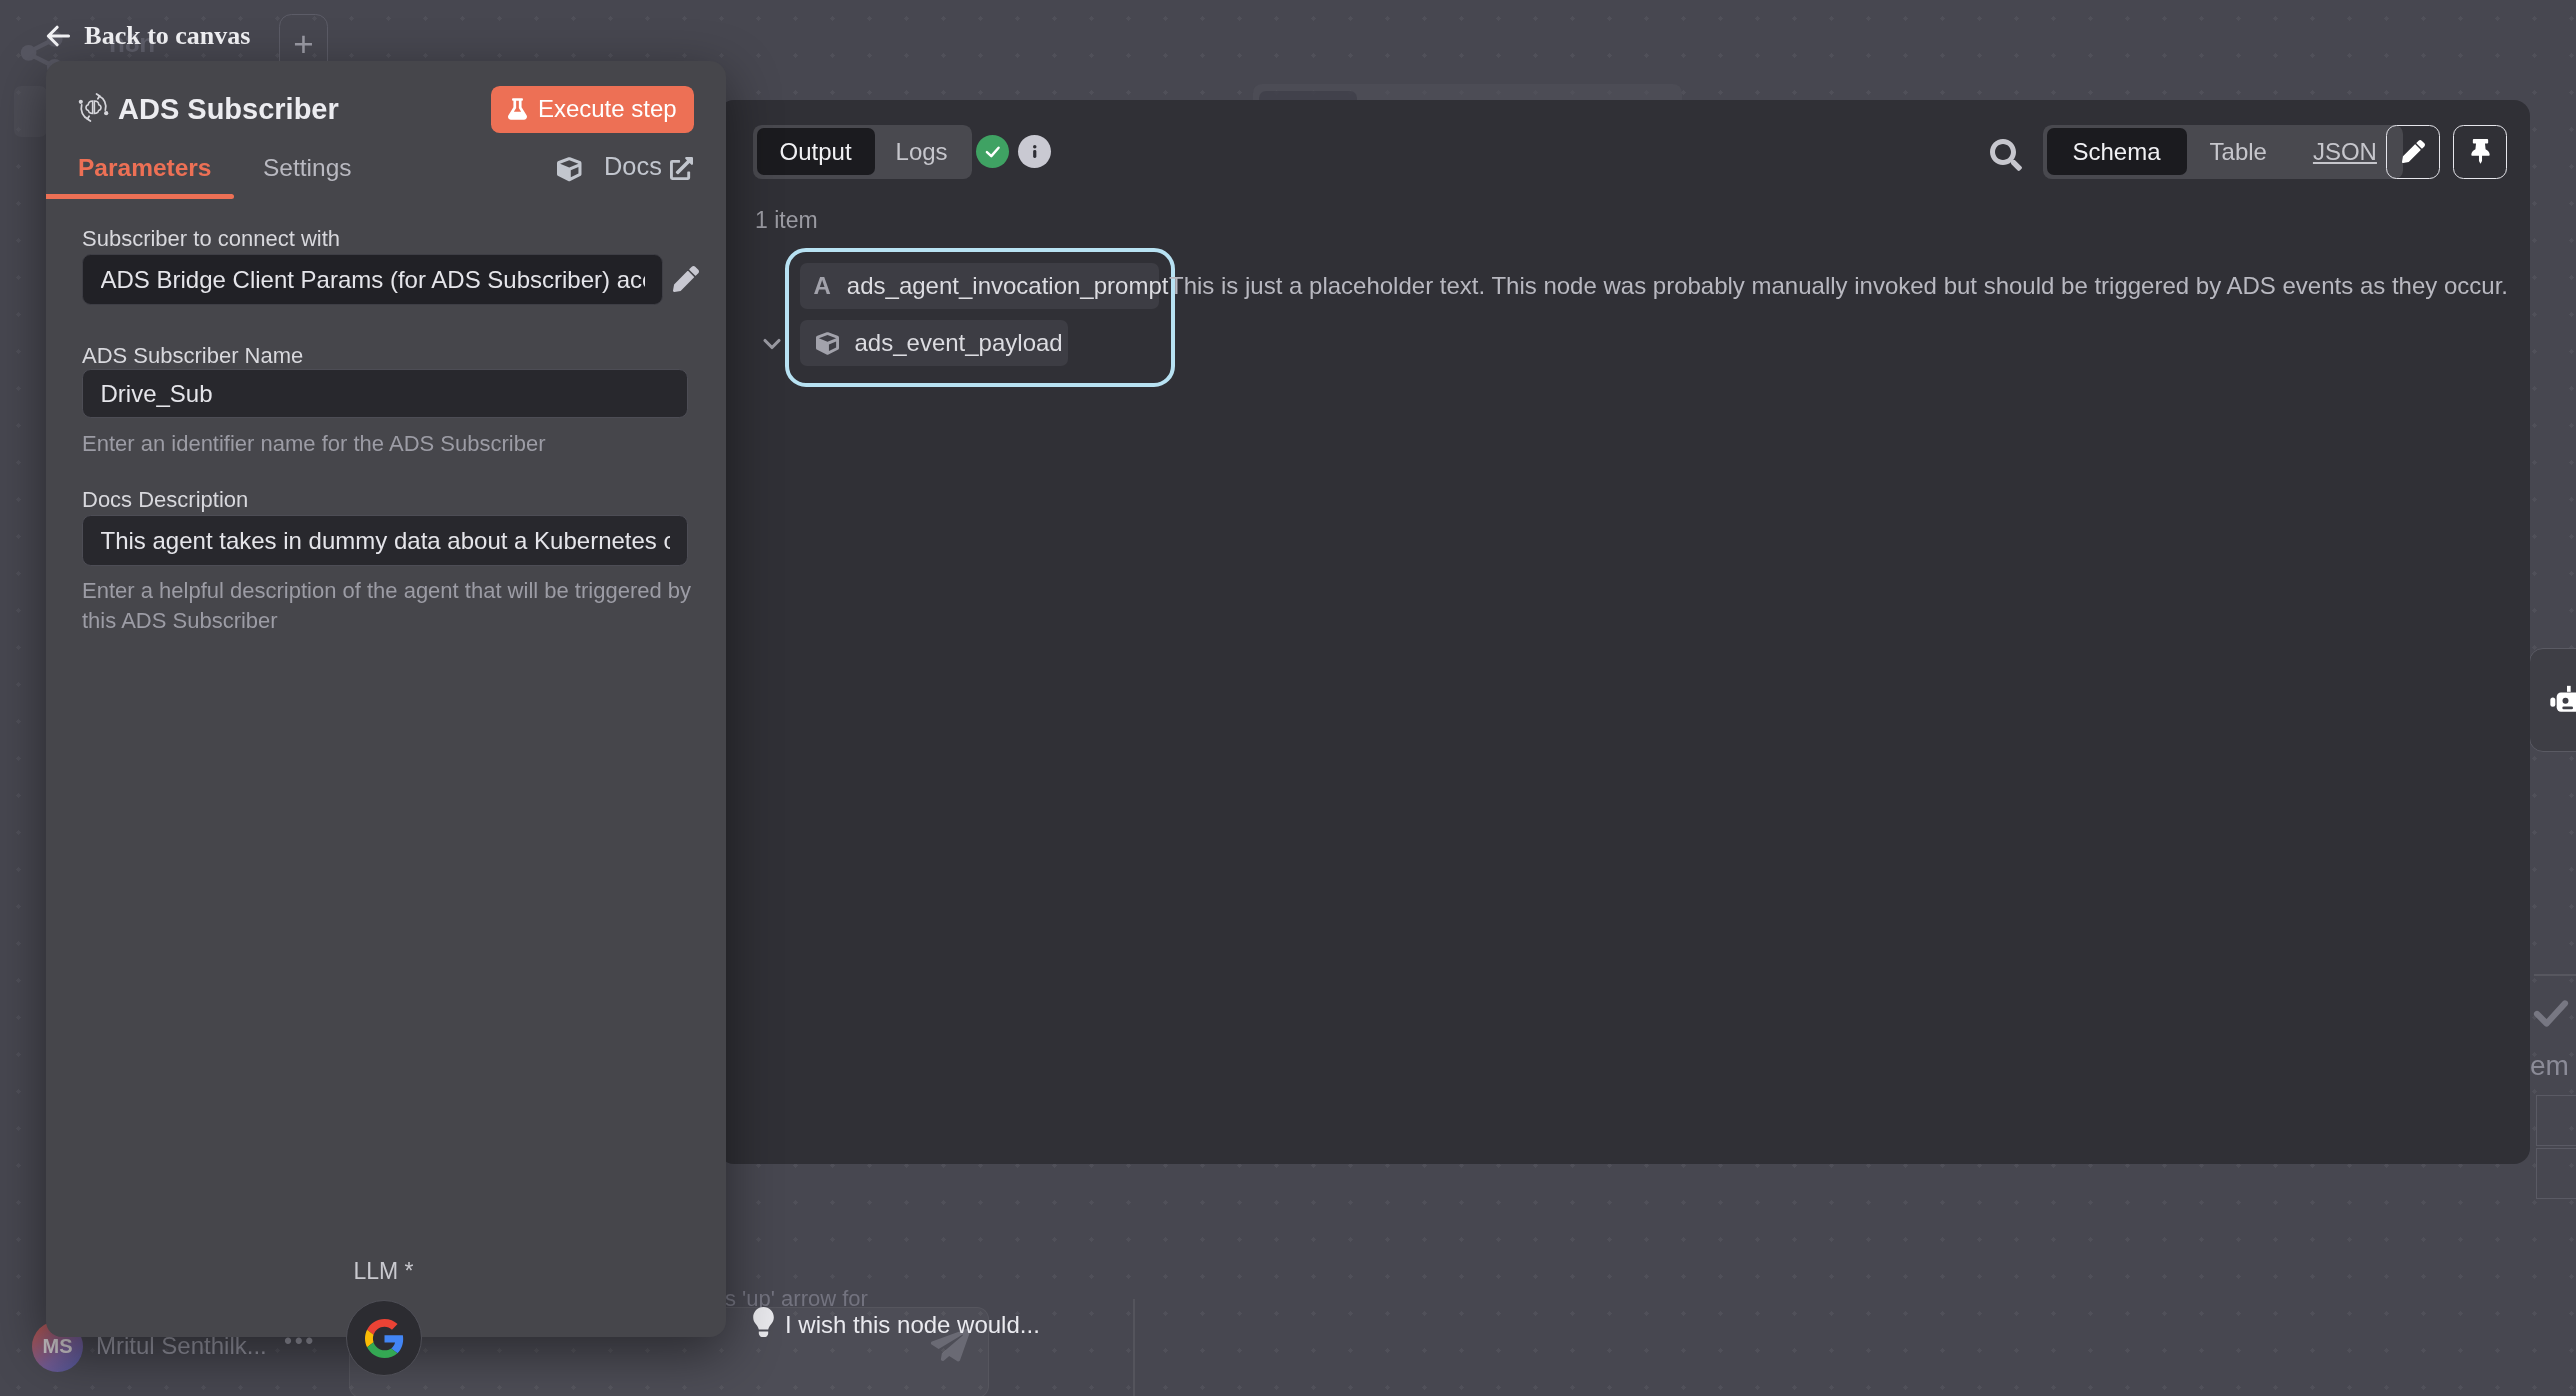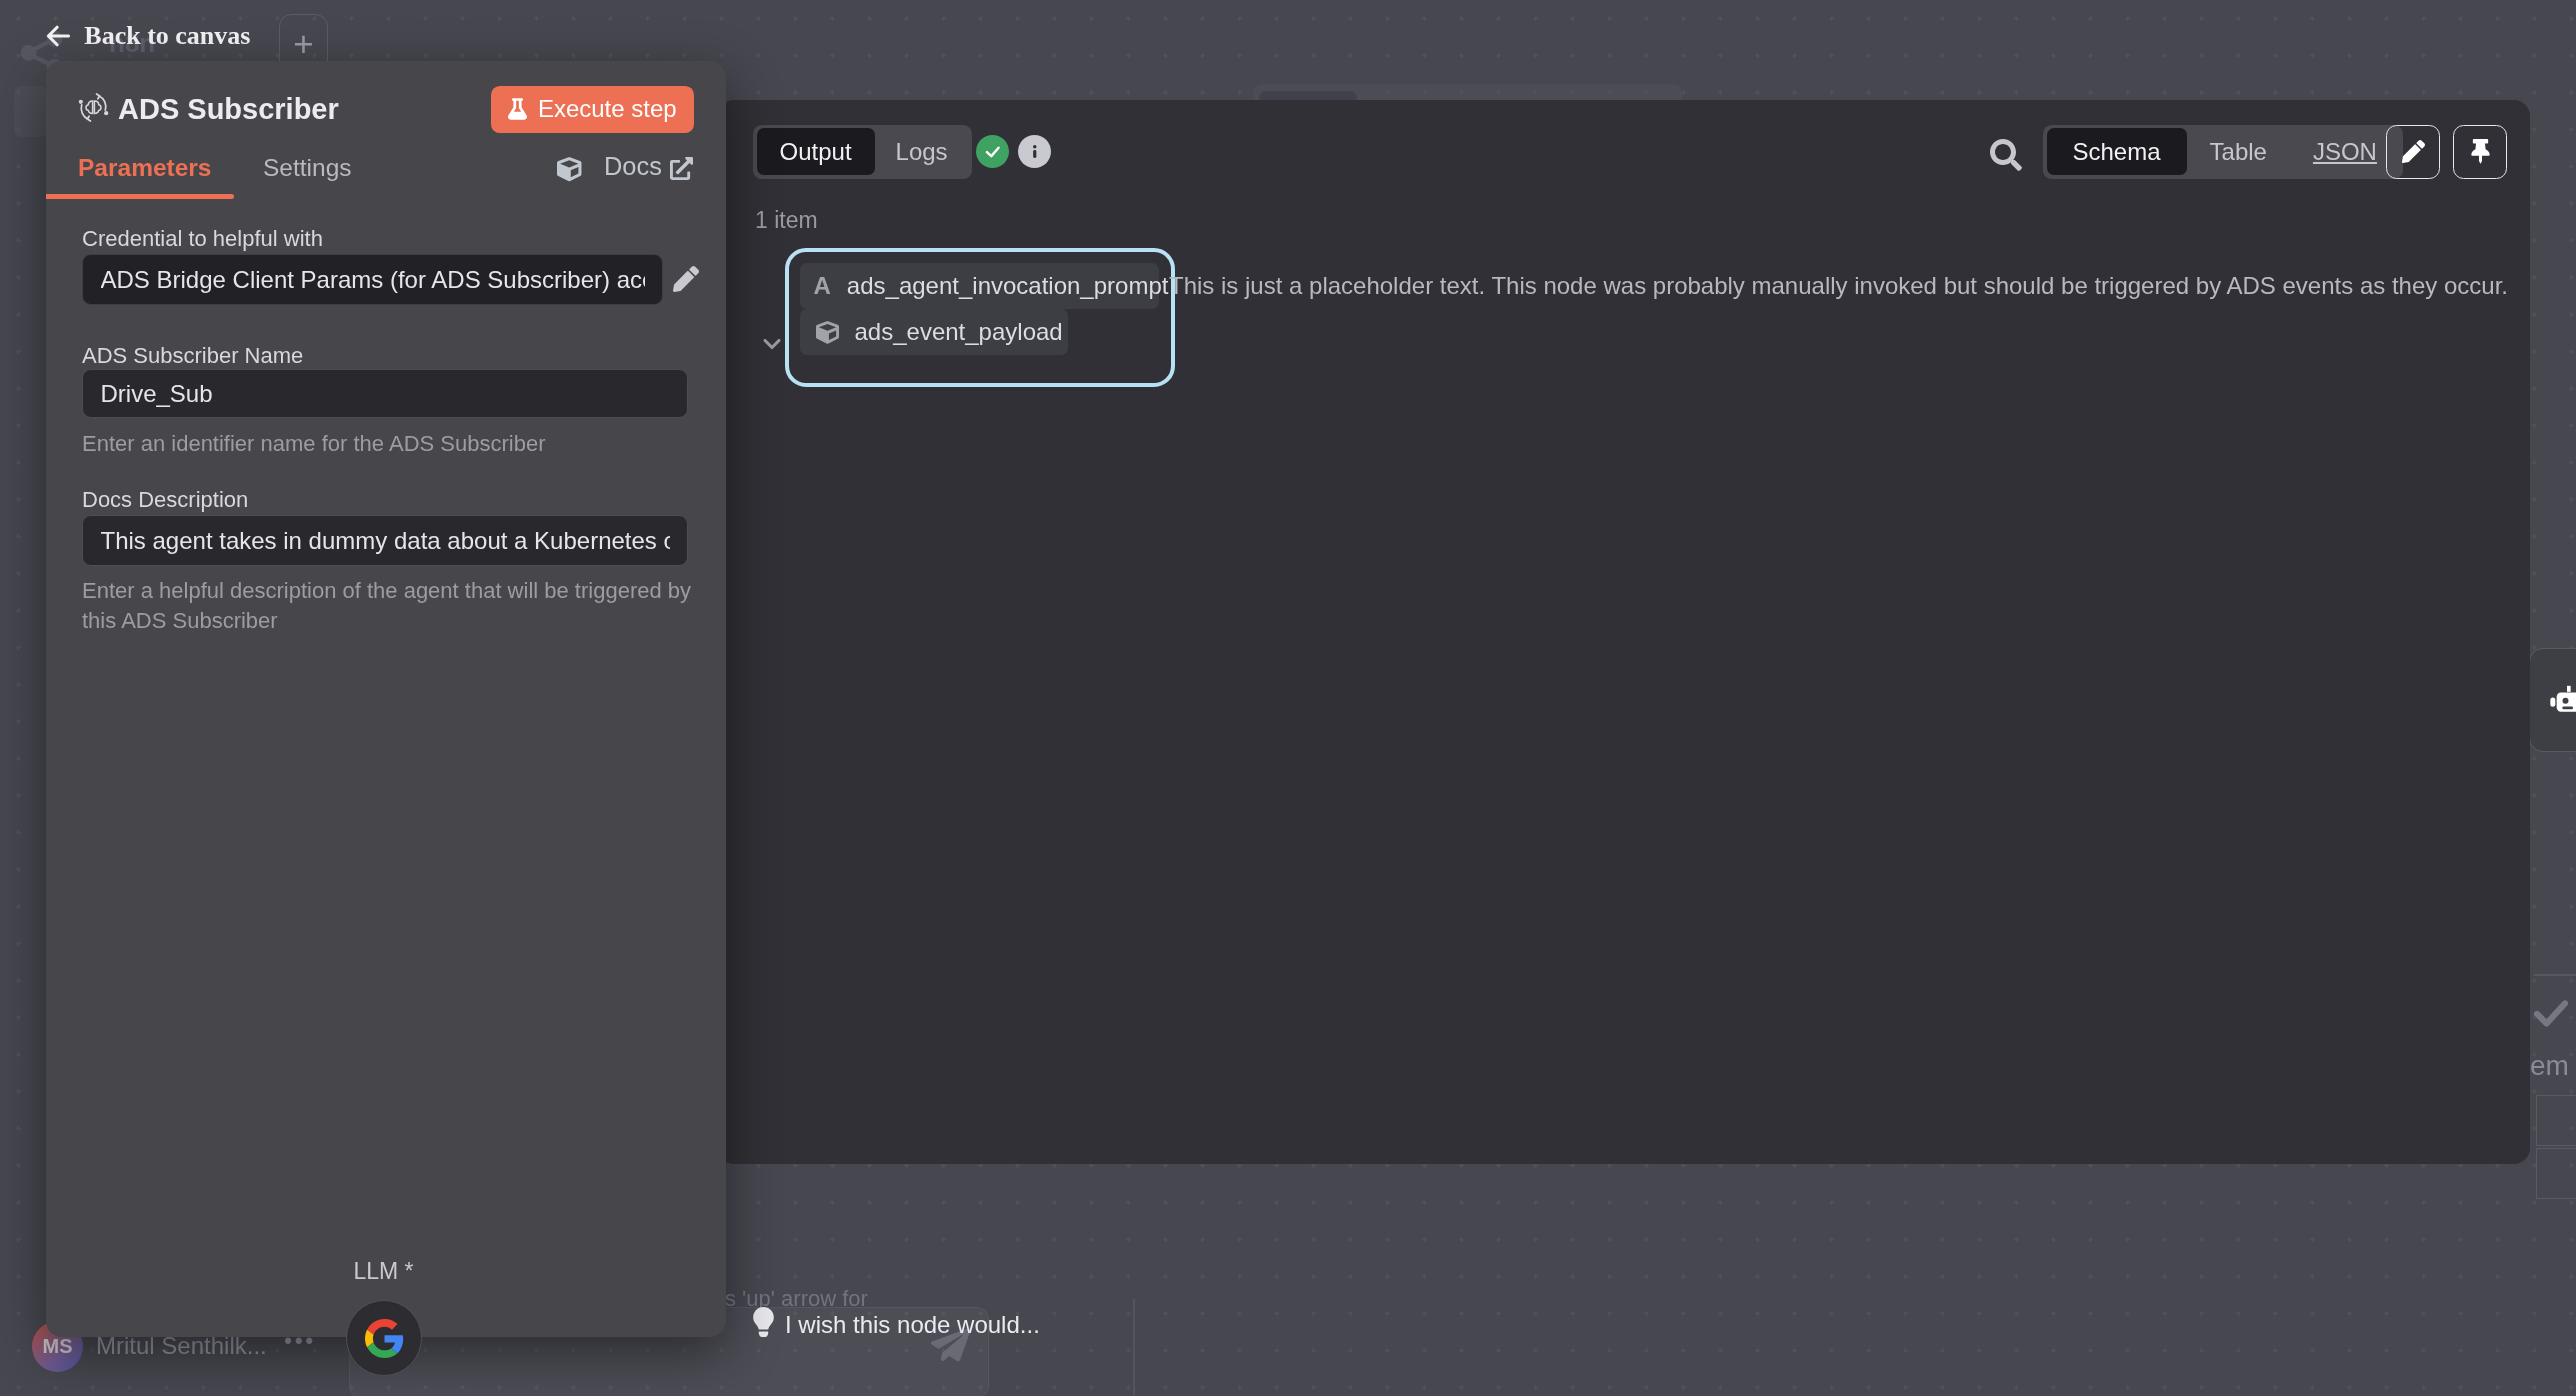--- a/index.html
+++ b/index.html
@@ -152,21 +152,21 @@
     <div class="abs tab inactive" style="left:217px;top:93px;">Settings</div>
 
     <svg class="abs" style="left:511px;top:96px;" width="24.5" height="24.5" viewBox="0 0 512 512">
       <path fill="#c2c6ce" d="M239.1 6.3l-208 78c-18.7 7-31.1 25-31.1 45v225.1c0 18.2 10.3 34.8 26.5 42.9l208 104c13.5 6.8 29.4 6.8 42.9 0l208-104c16.3-8.1 26.5-24.8 26.5-42.9V129.3c0-20-12.4-37.9-31.1-44.9l-208-78C262 2.2 250 2.2 239.1 6.3zM256 68.4l192 72v1.1l-192 78-192-78v-1.1l192-72zm32 356V275.5l160-65v133.9l-160 80z"></path>
     </svg>
     <div class="abs docs-label" style="left:558px;top:91px;">Docs</div>
     <svg class="abs" style="left:624px;top:96px;" width="23" height="23" viewBox="0 0 512 512">
       <path fill="#c2c6ce" d="M432,320H400a16,16,0,0,0-16,16V448H64V128H208a16,16,0,0,0,16-16V80a16,16,0,0,0-16-16H48A48,48,0,0,0,0,112V464a48,48,0,0,0,48,48H400a48,48,0,0,0,48-48V336A16,16,0,0,0,432,320ZM488,0h-128c-21.37,0-32.05,25.91-17,41l35.73,35.73L135,320.37a24,24,0,0,0,0,34L157.67,377a24,24,0,0,0,34,0L435.28,133.32,471,169c15,15,41,4.5,41-17V24A24,24,0,0,0,488,0Z"></path>
     </svg>
 
-    <div class="abs f-label" style="left:36px;top:165px;">Credential to helpful with</div>
+    <div class="abs f-label" style="left:36px;top:165px;">Subscriber to connect with</div>
     <input class="abs f-input in-dark" style="left: 36px; top: 193px; width: 581px;" value="ADS Bridge Client Params (for ADS Subscriber) account">
     <svg class="abs" style="left:627px;top:205px;" width="26" height="26" viewBox="0 0 512 512">
       <path fill="#c9c9d2" d="M497.9 142.1l-46.1 46.1c-4.7 4.7-12.3 4.7-17 0l-111-111c-4.7-4.7-4.7-12.3 0-17l46.1-46.1c18.7-18.7 49.1-18.7 67.9 0l60.1 60.1c18.8 18.7 18.8 49.1 0 67.9zM284.2 99.8L21.6 362.4.4 483.9c-2.9 16.4 11.4 30.6 27.8 27.8l121.5-21.3 262.6-262.6c4.7-4.7 4.7-12.3 0-17l-111-111c-4.8-4.7-12.4-4.7-17.1 0z"></path>
     </svg>
 
     <div class="abs f-label" style="left:36px;top:282px;">ADS Subscriber Name</div>
     <input class="abs f-input in-mid" style="left: 36px; top: 308px; width: 606px; height: 49px;" value="Drive_Sub">
     <div class="abs f-help" style="left:36px;top:368px;">Enter an identifier name for the ADS Subscriber</div>
 
     <div class="abs f-label" style="left:36px;top:426px;">Docs Description</div>
@@ -234,21 +234,21 @@
 
     <svg class="abs" style="left:40px;top:230px;" width="28" height="28" viewBox="0 0 32 32">
       <path d="M8 12 L16 20 L24 12" stroke="#9a9aa2" stroke-width="3.6" fill="none" stroke-linecap="round" stroke-linejoin="round"></path>
     </svg>
 
     <div class="abs schema-highlight" style="left:67px;top:148px;width:382px;height:131px;">
       <div class="abs pill" style="left:10.5px;top:11.4px;width:359px;height:46px;">
         <span class="type-a">A</span>
         <span class="pill-name">ads_agent_invocation_prompt</span>
       </div>
-      <div class="abs pill" style="left:10.5px;top:57px;width:268px;height:46px;padding-left:16px;">
+      <div class="abs pill" style="left:10.5px;top:68px;width:268px;height:46px;padding-left:16px;">
         <svg width="23" height="23" viewBox="0 0 512 512">
           <path fill="#a2a2ab" d="M239.1 6.3l-208 78c-18.7 7-31.1 25-31.1 45v225.1c0 18.2 10.3 34.8 26.5 42.9l208 104c13.5 6.8 29.4 6.8 42.9 0l208-104c16.3-8.1 26.5-24.8 26.5-42.9V129.3c0-20-12.4-37.9-31.1-44.9l-208-78C262 2.2 250 2.2 239.1 6.3zM256 68.4l192 72v1.1l-192 78-192-78v-1.1l192-72zm32 356V275.5l160-65v133.9l-160 80z"></path>
         </svg>
         <span class="pill-name">ads_event_payload</span>
       </div>
     </div>
 
     <div class="abs preview" style="left:451px;top:172px;">This is just a placeholder text. This node was probably manually invoked but should be triggered by ADS events as they occur.</div>
   </div>
 

